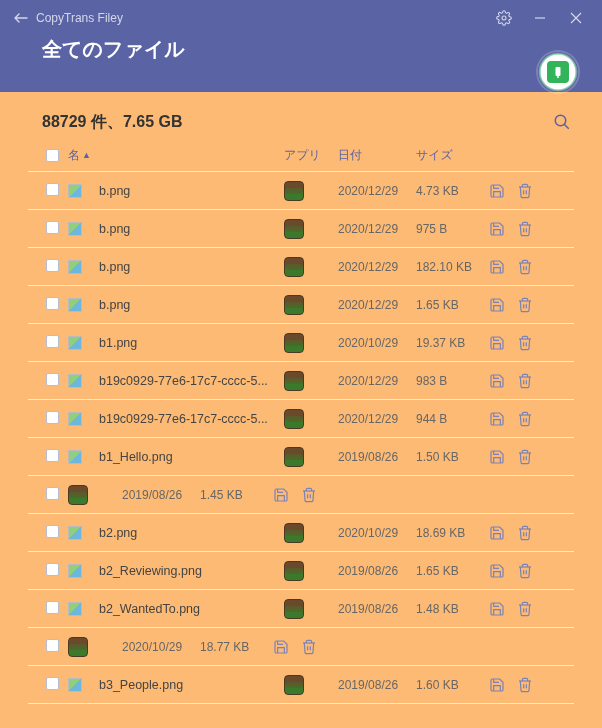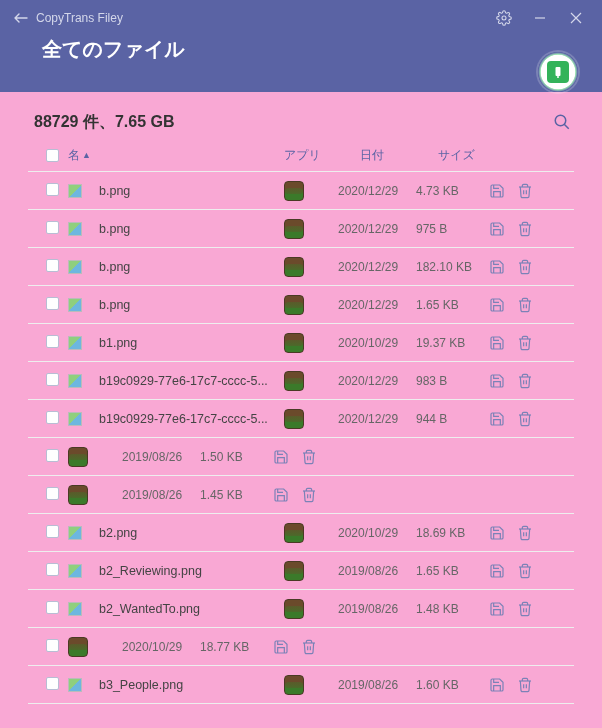--- a/index.html
+++ b/index.html
@@ -8,21 +8,21 @@
     background: #f3f3f3;
     width: 602px;
     height: 728px;
     overflow: hidden;
     font-size: 12px;
     color: #333;
   }
   .window {
     width: 602px;
     height: 728px;
-    background: #f9a8d4;
+    background: #fdba74;
     display: flex;
     flex-direction: column;
   }
 
   
   .titlebar {
     height: 36px;
     background: #5a63a4;
     display: flex;
     align-items: center;
@@ -70,40 +70,41 @@
   .summary {
     height: 44px;
     padding: 16px 28px 0 34px;
     display:flex; align-items:center;
   }
   .summary-text {
     flex:1;
     font-size: 16px;
     font-weight: 600;
     color: #333;
+    margin-left: 8px;
   }
   .search-icon { width: 24px; height:24px; display:flex;align-items:center;justify-content:center; color:#5a63a4;}
 
   
   .colheaders {
     display:flex;
     align-items:center;
     height: 32px;
     padding: 0 28px 0 46px;
     color: #5a63a4;
     font-size: 12px;
     border-bottom: 1px solid #eee;
     margin: 4px 28px 0 28px;
     padding-left: 18px;
     padding-right: 0;
   }
   .colheaders .col-chk { width: 22px; display:flex;align-items:center;}
   .colheaders .col-name { flex: 0 0 216px; display:flex;align-items:center; gap:2px;}
   .colheaders .col-app  { flex: 0 0 54px; }
-  .colheaders .col-date { flex: 0 0 78px; margin-left: 22px; }
+  .colheaders .col-date { flex: 0 0 78px; }
   .colheaders .col-size { flex: 0 0 72px; }
   .colheaders .col-act  { flex: 0 0 60px; }
 
   
   .rows {
     margin: 0 28px 0 28px;
     overflow:hidden;
   }
   .row {
     display:flex;
@@ -413,20 +414,24 @@
               <polyline points="3 6 5 6 21 6"></polyline>
               <path d="M19 6l-1 14a2 2 0 0 1-2 2H8a2 2 0 0 1-2-2L5 6"></path>
               <path d="M10 11v6M14 11v6"></path>
               <path d="M8 6V4a2 2 0 0 1 2-2h4a2 2 0 0 1 2 2v2"></path>
             </svg>
           </span>
         </div>
       </div>
       <div class="row">
         <div class="cell-chk"><span class="chk"></span></div>
+        <div class="cell-name">
+          <span class="imgthumb"></span>
+          <span class="fname">b1_Hello.png</span>
+        </div>
         <div class="cell-app">
           <span class="appicon"></span>
         </div>
         <div class="cell-date">2019/08/26</div>
         <div class="cell-size">1.50 KB</div>
         <div class="cell-act">
           <span class="svgbtn">
             <svg viewBox="0 0 24 24" fill="none" stroke="currentColor" stroke-width="1.8">
               <path d="M19 21H5a2 2 0 0 1-2-2V5a2 2 0 0 1 2-2h11l5 5v11a2 2 0 0 1-2 2z"></path>
               <polyline points="17 21 17 13 7 13 7 21"></polyline>

